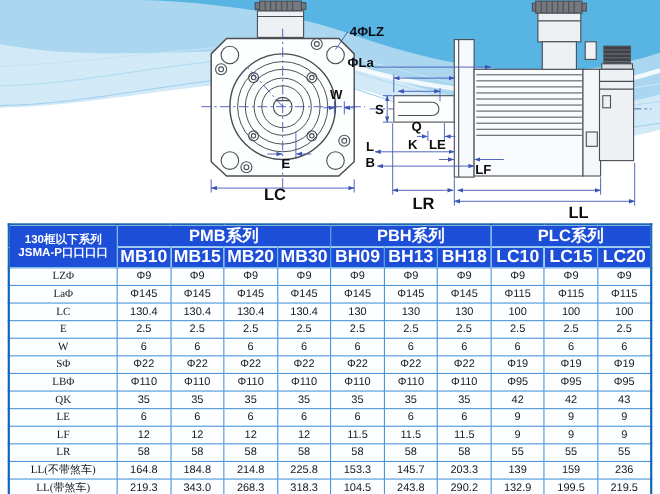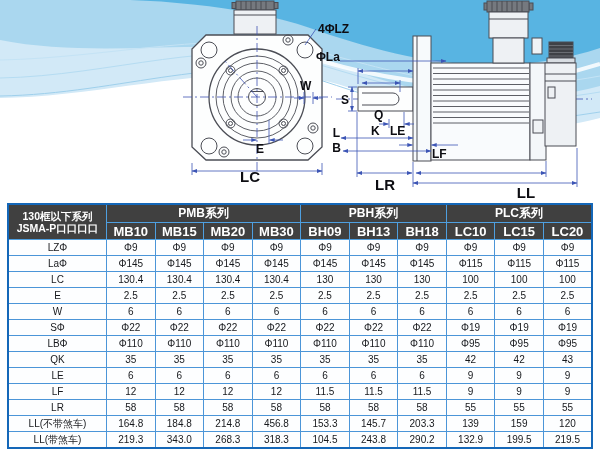--- a/index.html
+++ b/index.html
@@ -5,26 +5,26 @@
   html,body{margin:0;padding:0;}
   body{width:600px;height:449px;position:relative;background:#fff;overflow:hidden;
        font-family:"Liberation Sans","DejaVu Sans",sans-serif;}
   .hero{position:absolute;left:0;top:0;}
   .dimlabel{font-family:"Liberation Sans",sans-serif;font-weight:bold;fill:#0d0d12;font-size:12px;}
   .dimbig{font-size:15px;}
   table.spec{position:absolute;left:7px;top:203px;width:586px;border-collapse:collapse;
              table-layout:fixed;background:#fff;border:2px solid #1467b8;}
   table.spec th,table.spec td{border:1px solid #4b95d8;padding:0;text-align:center;
              vertical-align:middle;overflow:hidden;white-space:nowrap;}
-  table.spec th{background:#404040;color:#fff;border-color:#4e9fe0;height:16px;}
+  table.spec th{background:#1d4ed8;color:#fff;border-color:#4e9fe0;height:16px;}
   th.corner{width:97px;font-size:10.5px;line-height:12px;font-weight:bold;}
-  th.group{font-size:12px;}
-  th.colh{font-size:13px;}
+  th.group{font-size:15px;}
+  th.colh{font-size:16px;}
   table.spec td{height:15px;font-size:10px;color:#16181c;line-height:13px;background:#fdfeff;}
-  td.rowlabel{color:#101116;}
+  td.rowlabel{color:#101116;font-family:Liberation Serif, serif;}
 </style>
 </head>
 <body>
 
 <svg class="hero" width="600" height="205" viewBox="0 0 600 205">
   <defs>
     <marker id="ar" markerWidth="8" markerHeight="6" refX="6.5" refY="2.5" orient="auto-start-reverse">
       <path d="M0,0 L7,2.5 L0,5 Z" fill="#3c55b5"></path>
     </marker>
   </defs>
@@ -367,27 +367,27 @@
         <td>58</td>
         <td>55</td>
         <td>55</td>
         <td>55</td>
       </tr>
       <tr>
         <td class="rowlabel">LL(不带煞车)</td>
         <td>164.8</td>
         <td>184.8</td>
         <td>214.8</td>
-        <td>456.8</td>
+        <td>225.8</td>
         <td>153.3</td>
         <td>145.7</td>
         <td>203.3</td>
         <td>139</td>
         <td>159</td>
-        <td>120</td>
+        <td>236</td>
       </tr>
       <tr>
         <td class="rowlabel">LL(带煞车)</td>
         <td>219.3</td>
         <td>343.0</td>
         <td>268.3</td>
         <td>318.3</td>
         <td>104.5</td>
         <td>243.8</td>
         <td>290.2</td>

